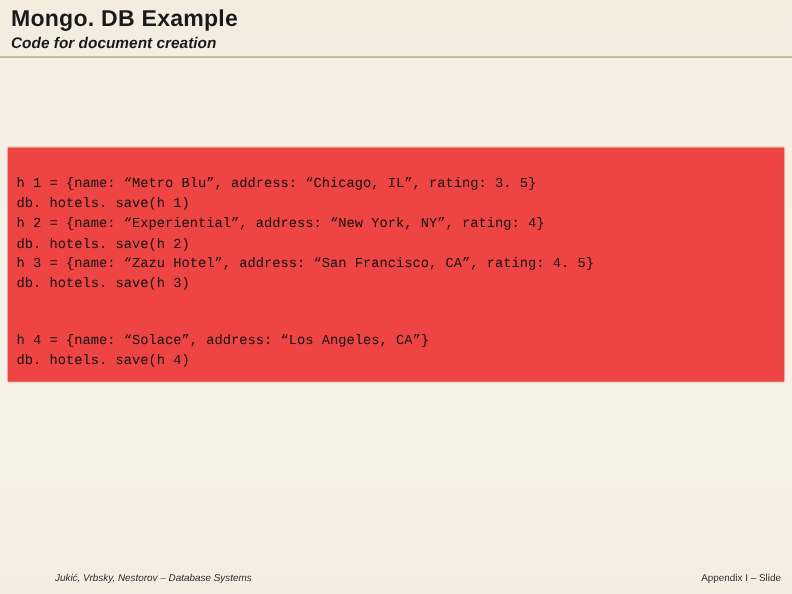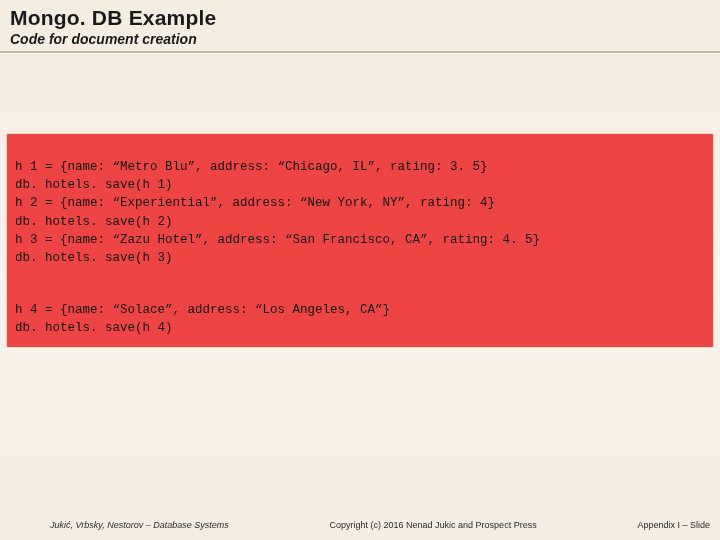--- a/index.html
+++ b/index.html
@@ -78,15 +78,14 @@
 <span>db. hotels. save(h 2)</span>
 <span>h 3 = {name: “Zazu Hotel”, address: “San Francisco, CA”, rating: 4. 5}</span>
 <span>db. hotels. save(h 3)</span>
 <div class="gap"></div>
 <span>h 4 = {name: “Solace”, address: “Los Angeles, CA”}</span>
 <span>db. hotels. save(h 4)</span>
 </div>
 
 <div class="footer">
   <div class="left">Jukić, Vrbsky, Nestorov – Database Systems</div>
-  <div class="center">Copyright (c) 2016 Nenad Jukic and Prospect Press</div>
   <div class="right">Appendix I – Slide</div>
 </div>
 
 </body></html>

